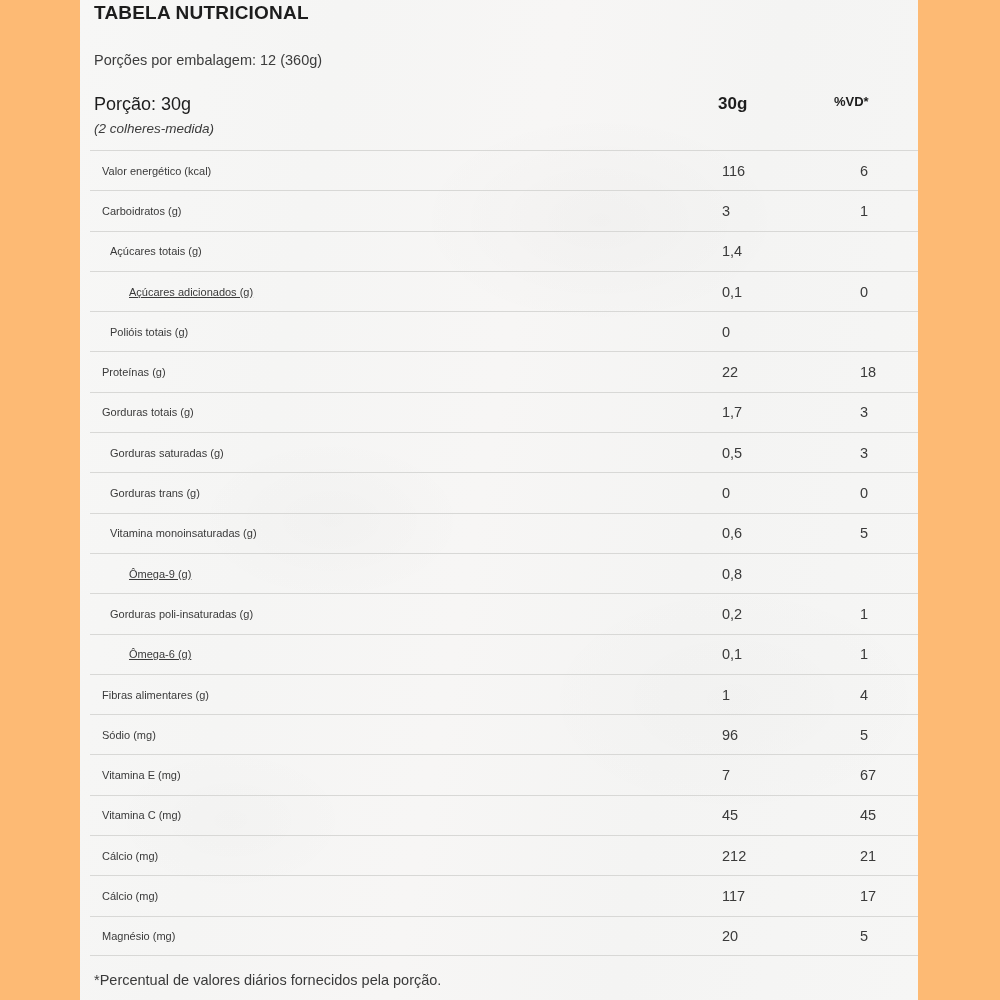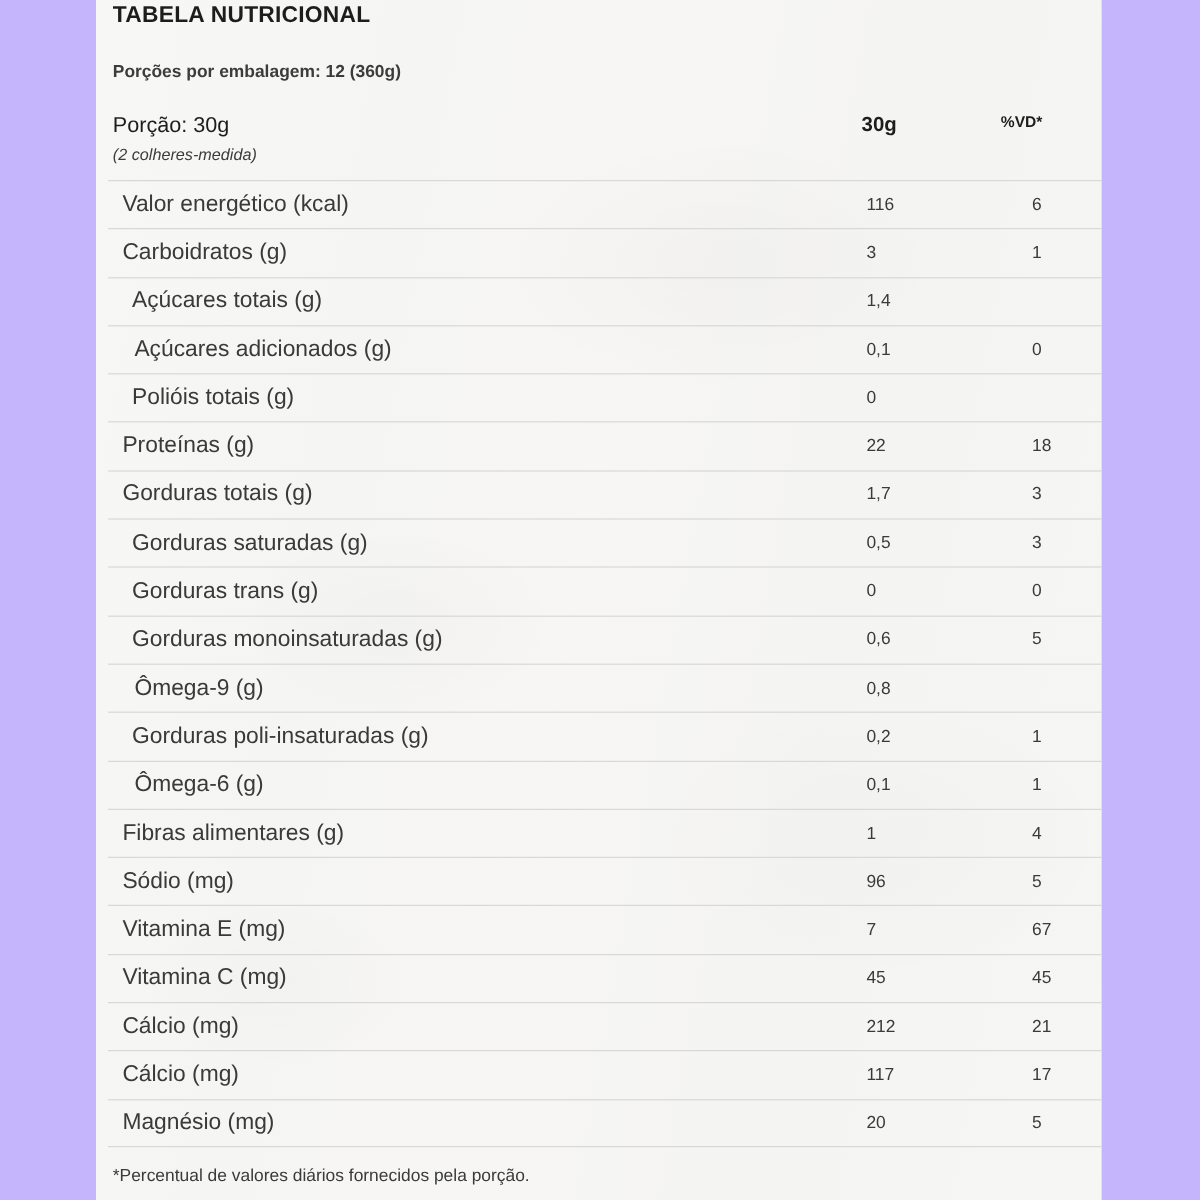--- a/index.html
+++ b/index.html
@@ -11,21 +11,21 @@
     background: #ffffff;
     font-family: "Liberation Sans", sans-serif;
     -webkit-font-smoothing: antialiased;
   }
 
   #page {
     position: relative;
     width: 1000px;
     height: 1000px;
     overflow: hidden;
-    background: #c4b5fd;
+    background: #fdba74;
   }
 
   
   #panel {
     position: absolute;
     left: 80px;
     top: 0;
     width: 838px;
     height: 1000px;
     background:
@@ -59,21 +59,20 @@
   }
 
   
   .servings {
     position: absolute;
     left: 94px;
     top: 52px;
     font-size: 14.5px;
     color: #3c3c3c;
     white-space: nowrap;
-    font-weight: bold;
   }
 
   
   .header-row {
     position: absolute;
     left: 94px;
     top: 94px;
     width: 824px;
     height: 46px;
   }
@@ -130,27 +129,27 @@
     display: block;
   }
   .row:last-child {
     border-bottom: 1px solid #d8d8d6;
   }
 
   .cell-label {
     position: absolute;
     top: 50%;
     transform: translateY(-50%);
-    font-size: 19px;
+    font-size: 11px;
     color: #3a3a3a;
     white-space: nowrap;
   }
   .lvl0 { left: 12px; }
   .lvl1 { left: 20px; }
-  .lvl2 { left: 22px; }
+  .lvl2 { left: 39px; text-decoration: underline; }
 
   .cell-val {
     position: absolute;
     top: 50%;
     transform: translateY(-50%);
     left: 632px;
     font-size: 14.5px;
     color: #3a3a3a;
     white-space: nowrap;
   }
@@ -234,21 +233,21 @@
           <span class="cell-label lvl1">Gorduras saturadas (g)</span>
           <span class="cell-val">0,5</span>
           <span class="cell-vd">3</span>
         </div>
         <div class="row">
           <span class="cell-label lvl1">Gorduras trans (g)</span>
           <span class="cell-val">0</span>
           <span class="cell-vd">0</span>
         </div>
         <div class="row">
-          <span class="cell-label lvl1">Gorduras monoinsaturadas (g)</span>
+          <span class="cell-label lvl1">Vitamina monoinsaturadas (g)</span>
           <span class="cell-val">0,6</span>
           <span class="cell-vd">5</span>
         </div>
         <div class="row">
           <span class="cell-label lvl2">Ômega-9 (g)</span>
           <span class="cell-val">0,8</span>
           <span class="cell-vd"></span>
         </div>
         <div class="row">
           <span class="cell-label lvl1">Gorduras poli-insaturadas (g)</span>

